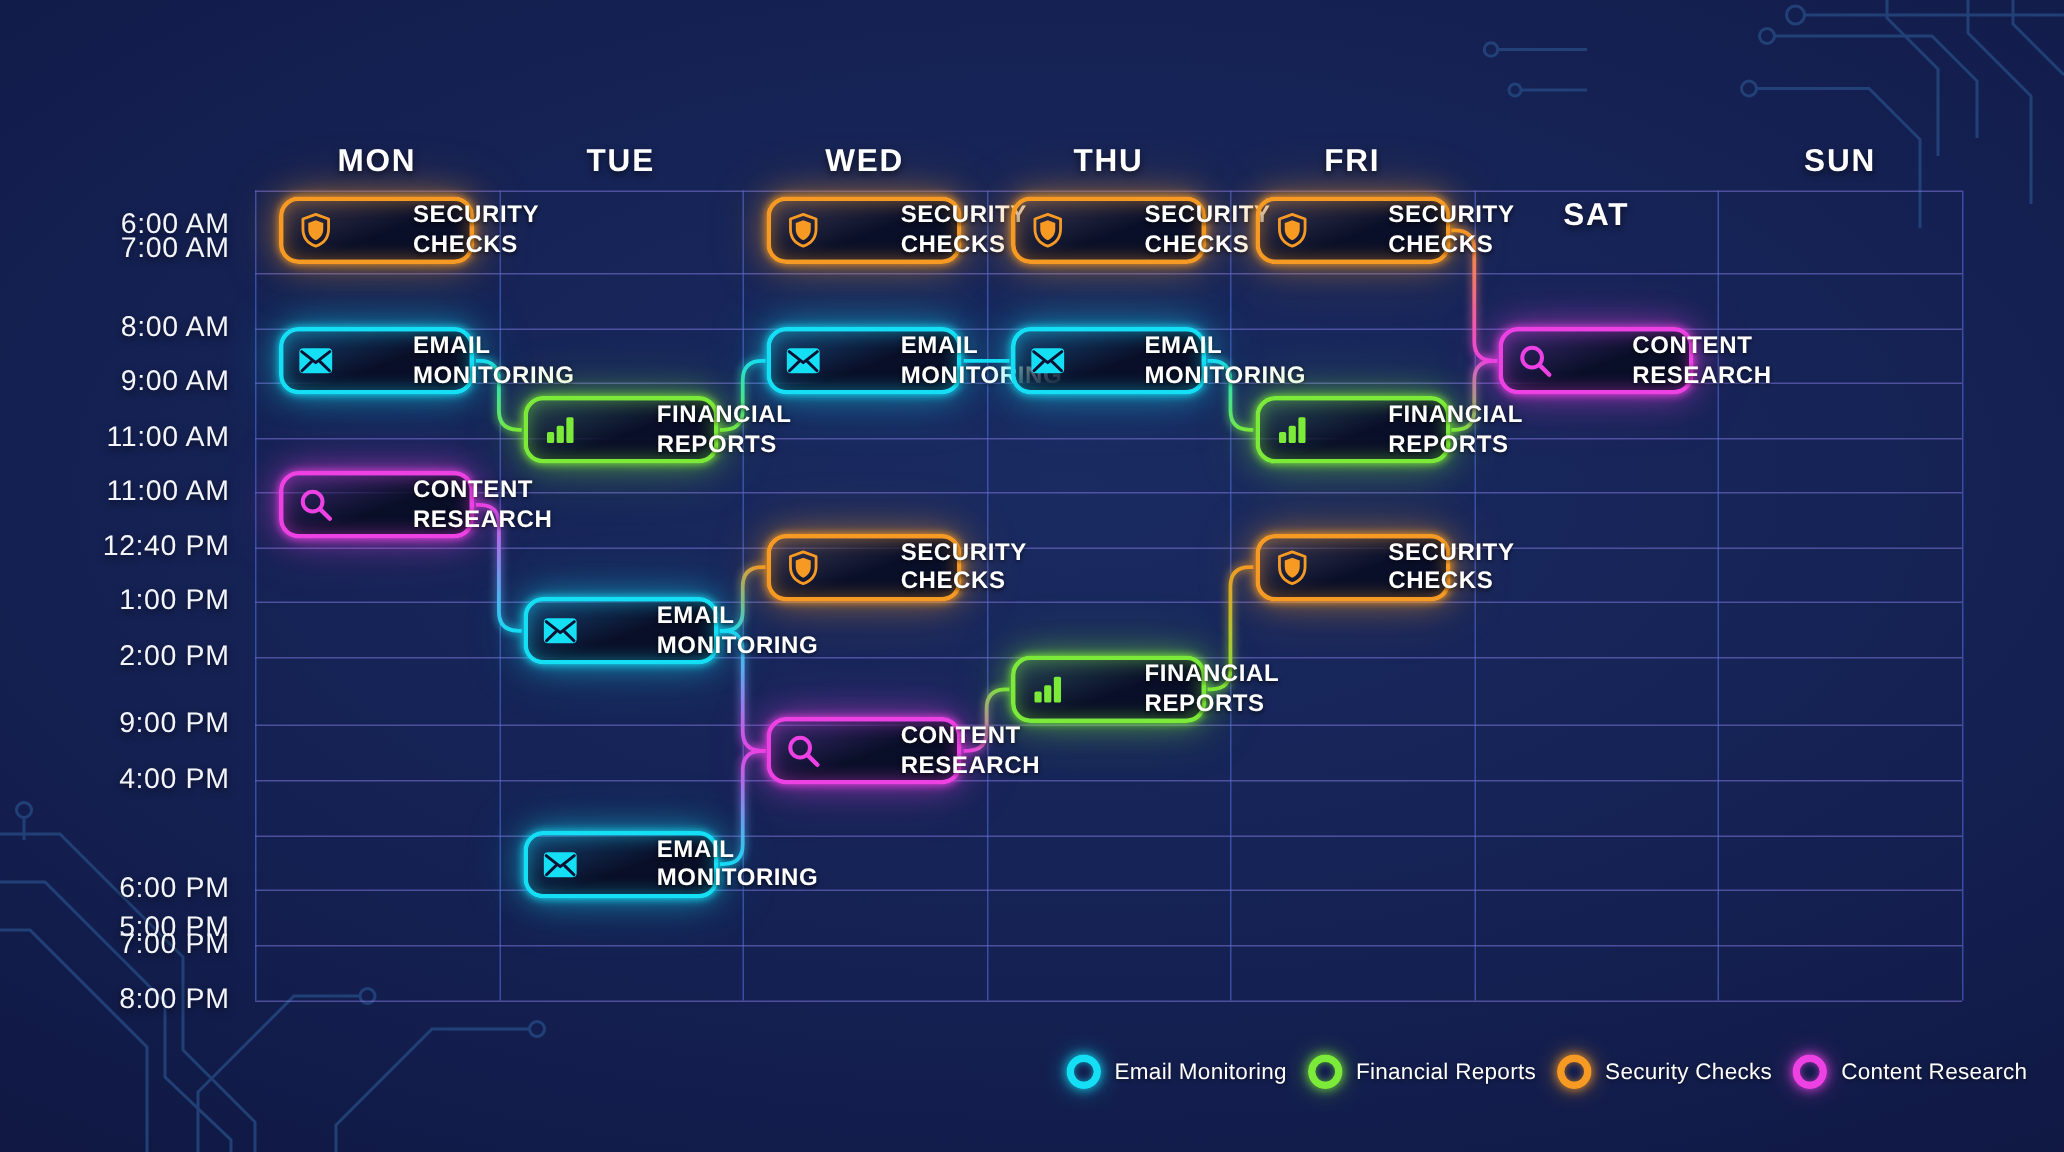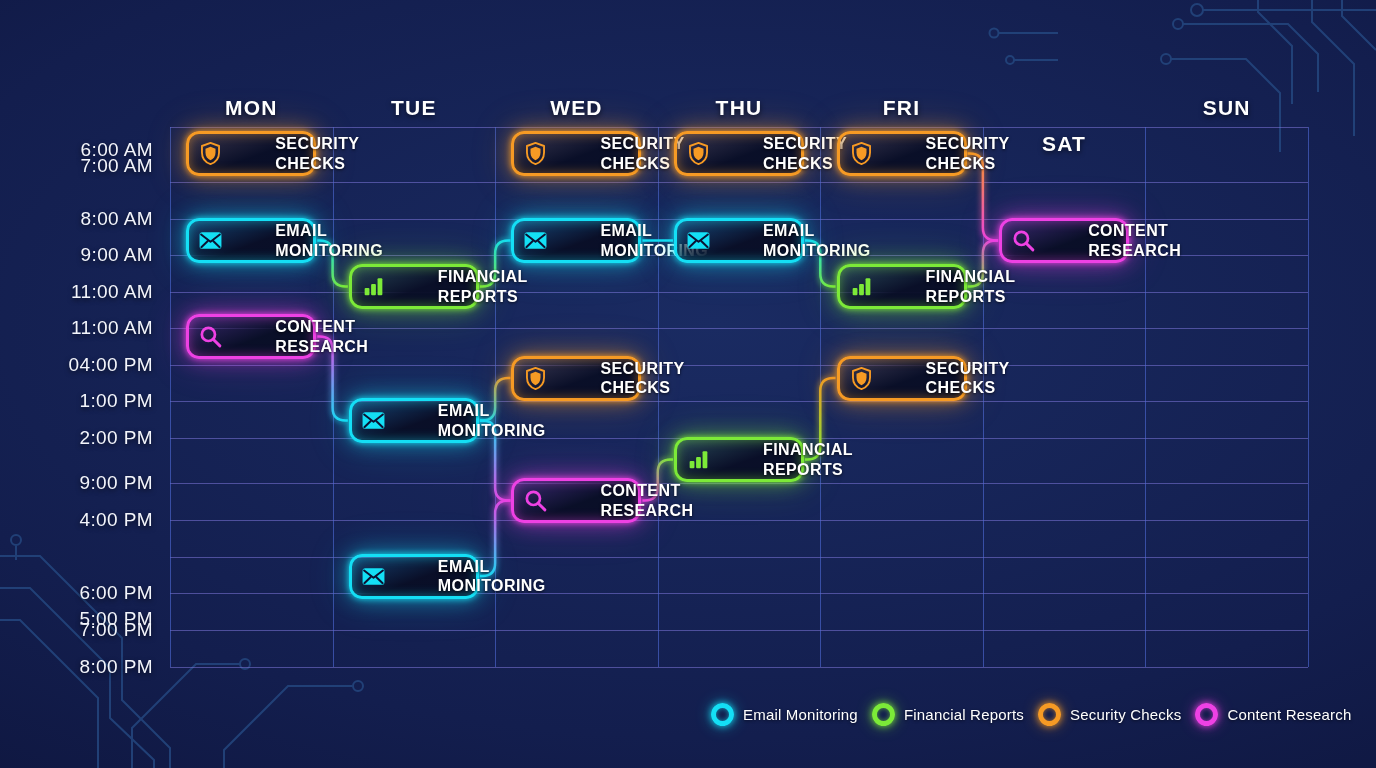--- a/index.html
+++ b/index.html
@@ -95,21 +95,21 @@
       <div class="day-header" style="left: 1064.14px; margin-top: 36px;">SAT</div>
       <div class="day-header" style="left: 1226.71px;">SUN</div>
     </div>
   <div id="time-labels">
       <div class="time-label" style="top: 150px;">6:00 AM</div>
       <div class="time-label" style="top: 166px;">7:00 AM</div>
       <div class="time-label" style="top: 218.5px;">8:00 AM</div>
       <div class="time-label" style="top: 255px;">9:00 AM</div>
       <div class="time-label" style="top: 291.5px;">11:00 AM</div>
       <div class="time-label" style="top: 328px;">11:00 AM</div>
-      <div class="time-label" style="top: 364.5px;">04:00 PM</div>
+      <div class="time-label" style="top: 364.5px;">12:40 PM</div>
       <div class="time-label" style="top: 401px;">1:00 PM</div>
       <div class="time-label" style="top: 438px;">2:00 PM</div>
       <div class="time-label" style="top: 483px;">9:00 PM</div>
       <div class="time-label" style="top: 520px;">4:00 PM</div>
       <div class="time-label" style="top: 584px; margin-top: 24px;">5:00 PM</div>
       <div class="time-label" style="top: 593px;">6:00 PM</div>
       <div class="time-label" style="top: 630px;">7:00 PM</div>
       <div class="time-label" style="top: 667px;">8:00 PM</div>
     </div>
   <div id="grid">

